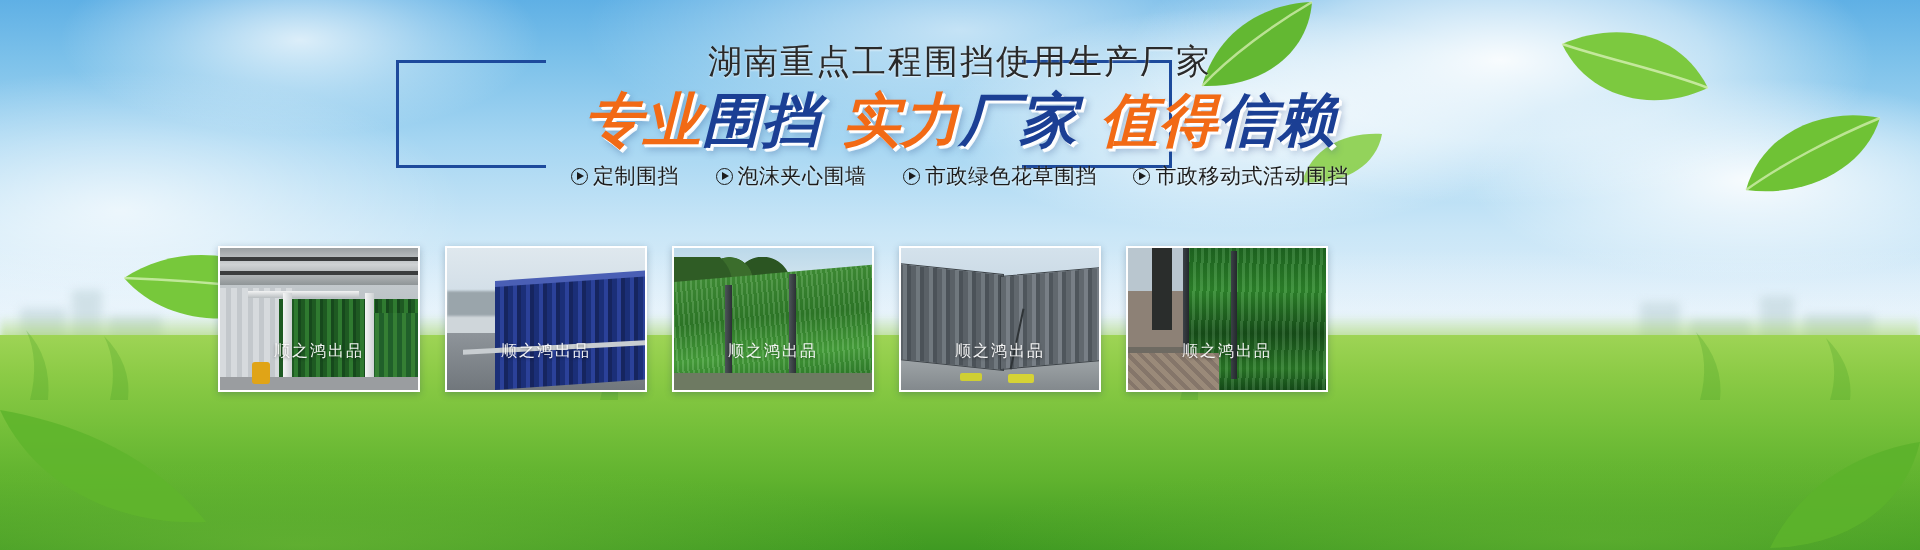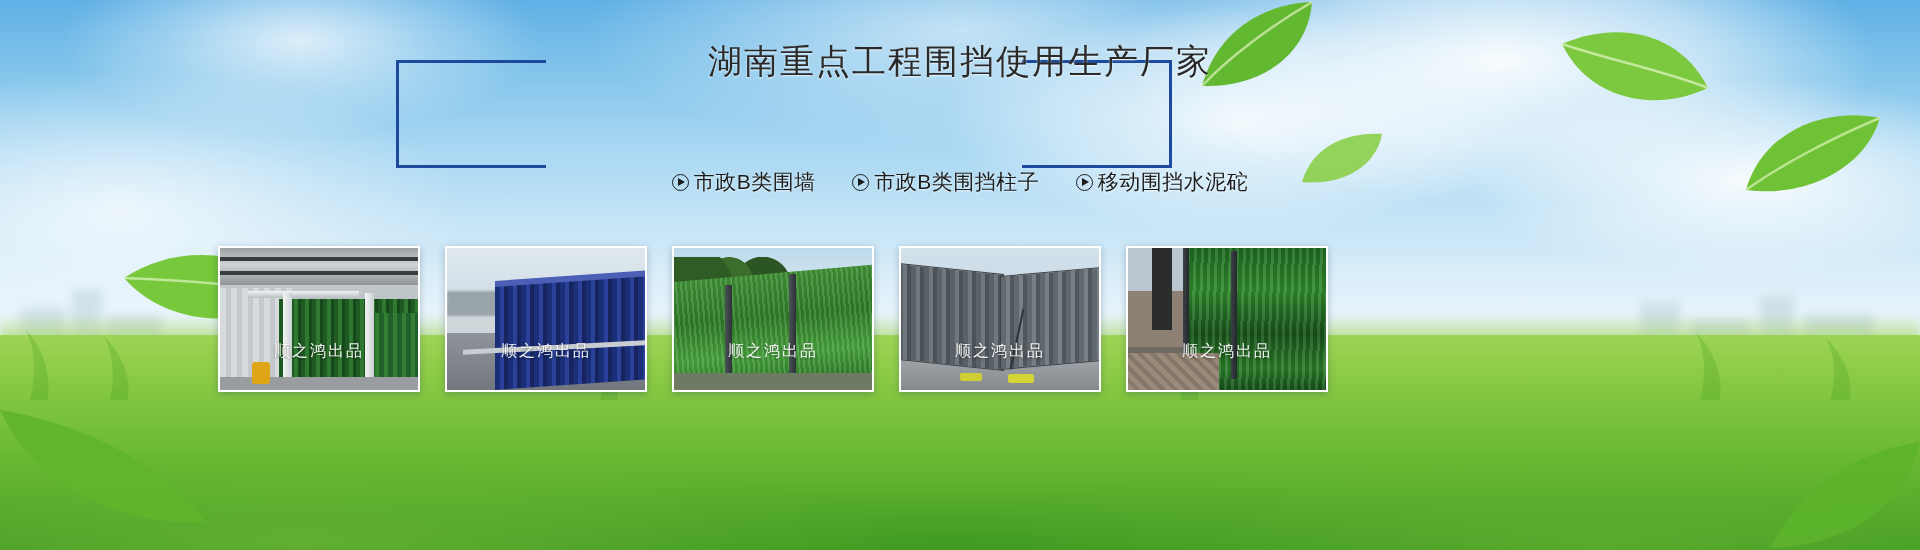--- a/index.html
+++ b/index.html
@@ -303,27 +303,31 @@
   <div class="head-wrap">
     <div class="bracket">
       <i class="b-tl-h"></i>
         <i class="b-tl-v"></i>
         <i class="b-bl-h"></i>
       <i class="b-tr-h"></i>
         <i class="b-tr-v"></i>
         <i class="b-br-h"></i>
     </div>
     <div class="subtitle">湖南重点工程围挡使用生产厂家</div>
+    <div class="headline">
+      <span class="hl-o">专业</span><span class="hl-b">围挡</span><span class="hl-gap"></span><span class="hl-o">实力</span><span class="hl-b">厂家</span><span class="hl-gap"></span><span class="hl-o">值得</span><span class="hl-b">信赖</span>
+    </div>
   </div>
 
   <div class="bullets">
-    <div class="brow r2">
-      <span class="bitem"><i class="bicon"></i><b style="font-weight:400">市政B类围墙</b></span>
-      <span class="bitem"><i class="bicon"></i><b style="font-weight:400">市政B类围挡柱子</b></span>
-      <span class="bitem"><i class="bicon"></i><b style="font-weight:400">移动围挡水泥砣</b></span>
+    <div class="brow r1">
+      <span class="bitem"><i class="bicon"></i><b style="font-weight:400">定制围挡</b></span>
+      <span class="bitem"><i class="bicon"></i><b style="font-weight:400">泡沫夹心围墙</b></span>
+      <span class="bitem"><i class="bicon"></i><b style="font-weight:400">市政绿色花草围挡</b></span>
+      <span class="bitem"><i class="bicon"></i><b style="font-weight:400">市政移动式活动围挡</b></span>
     </div>
   </div>
 
   <div class="thumbs">
 
     <div class="thumb" style="left:218px;">
       <div class="scene">
         <div class="s1-sky"></div>
         <div class="s1-roof"></div>
         <div class="s1-beam" style="top:6%;"></div>

